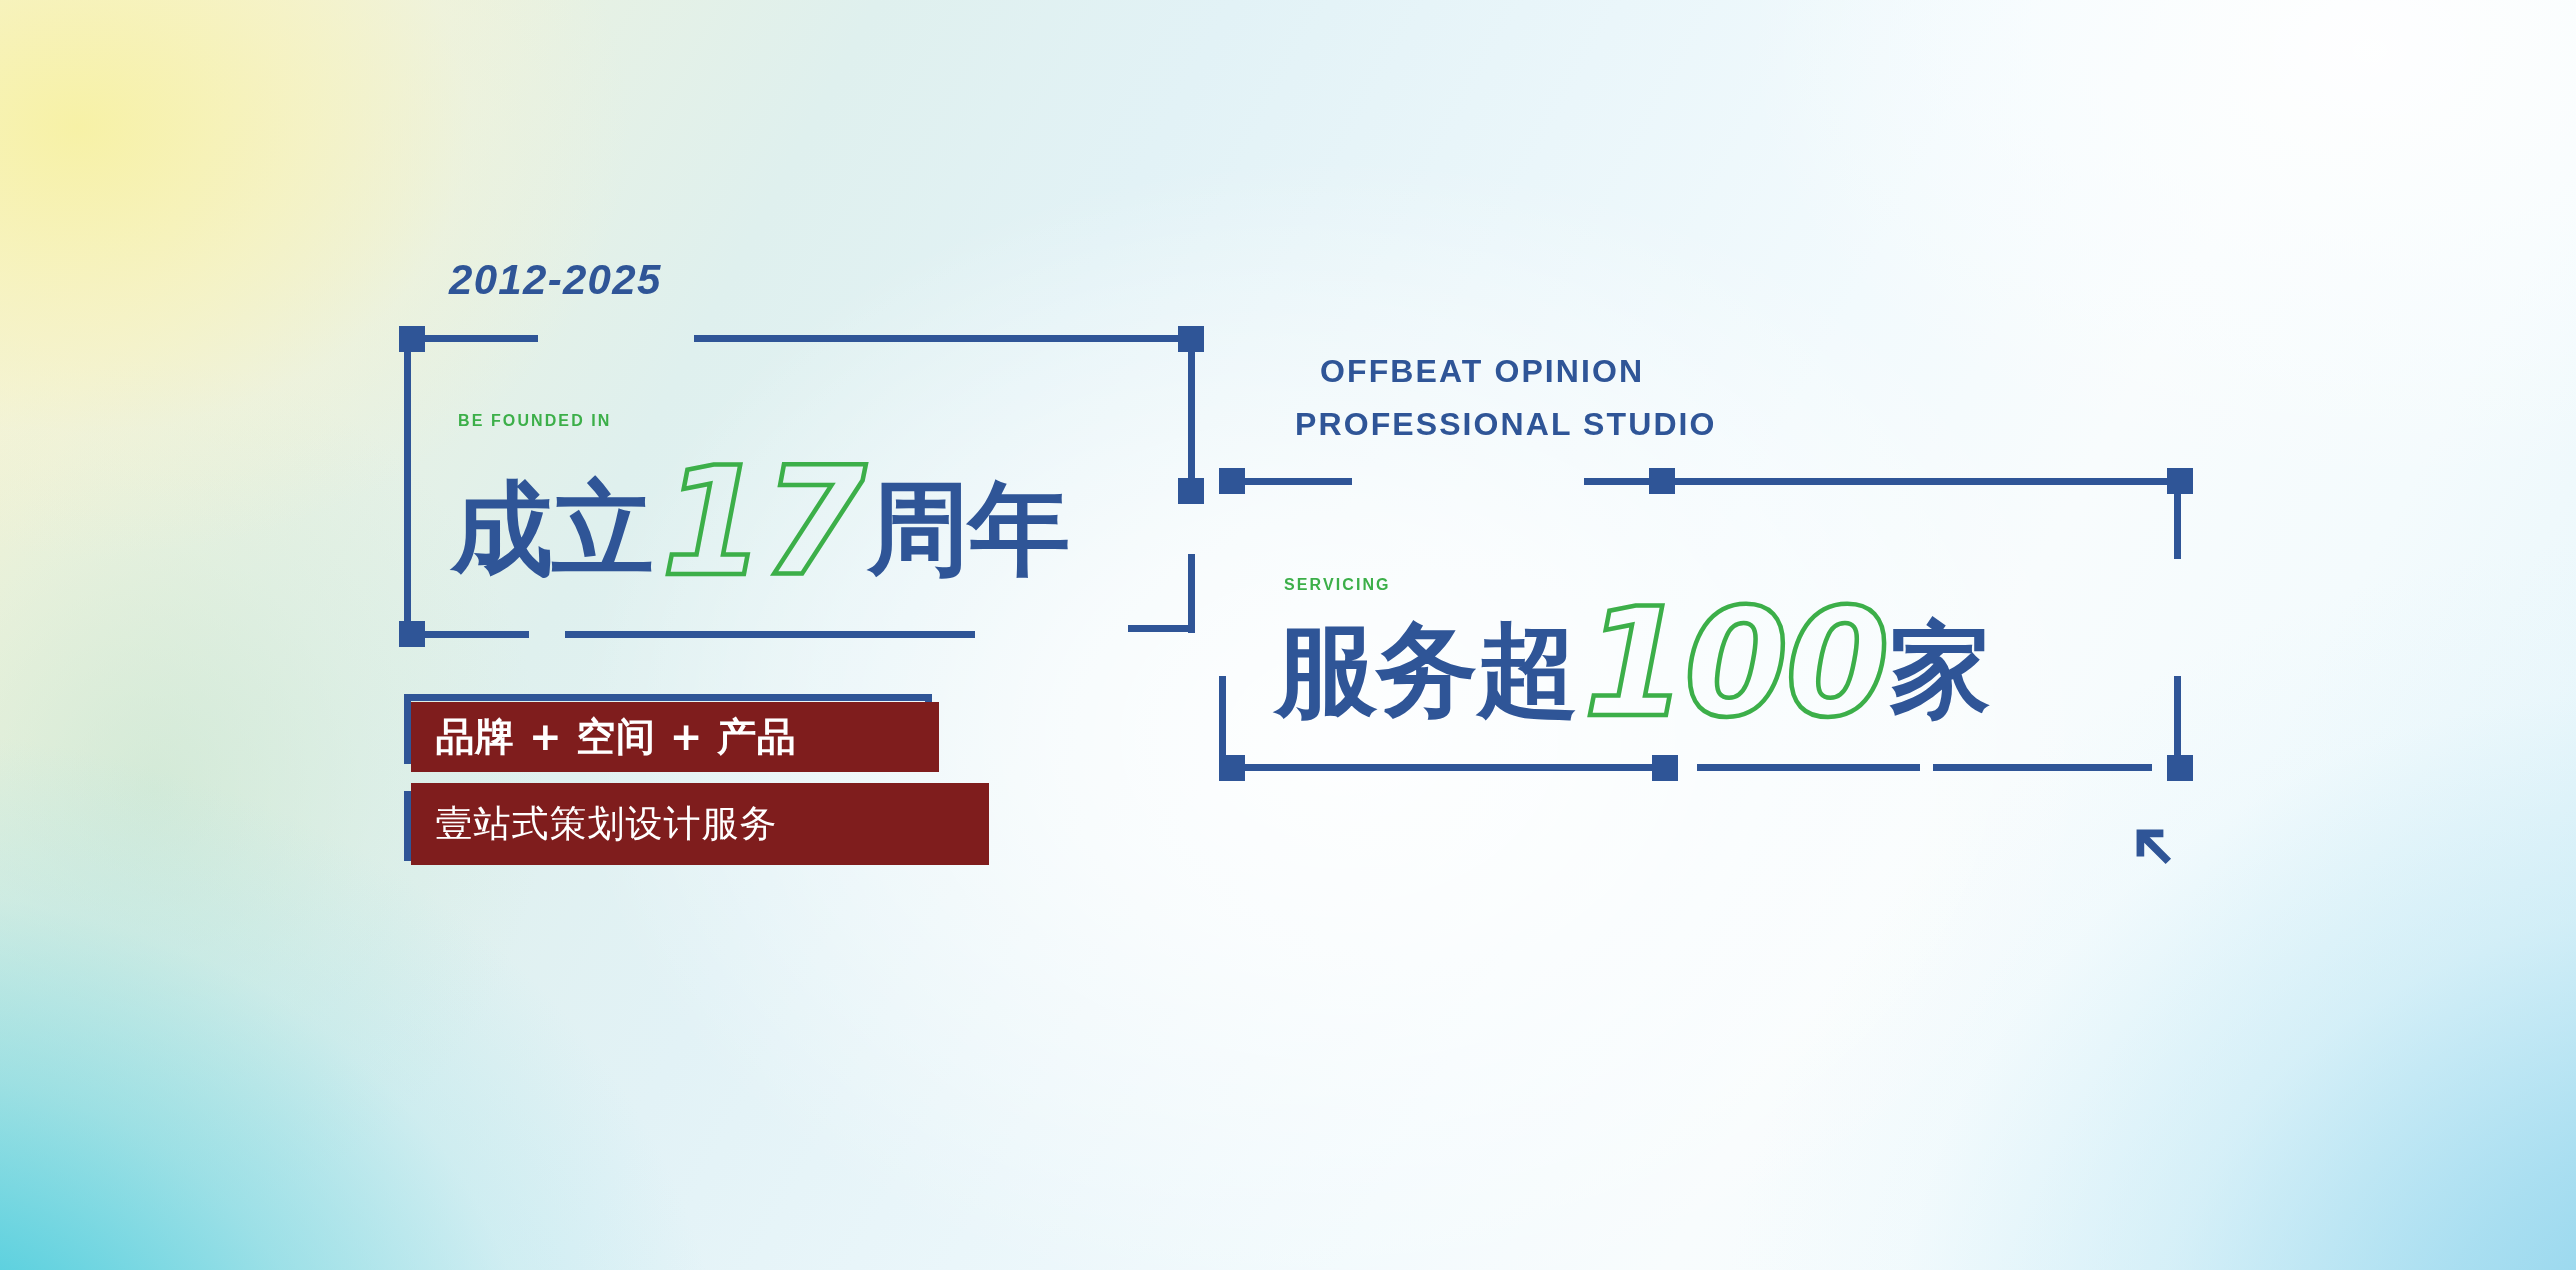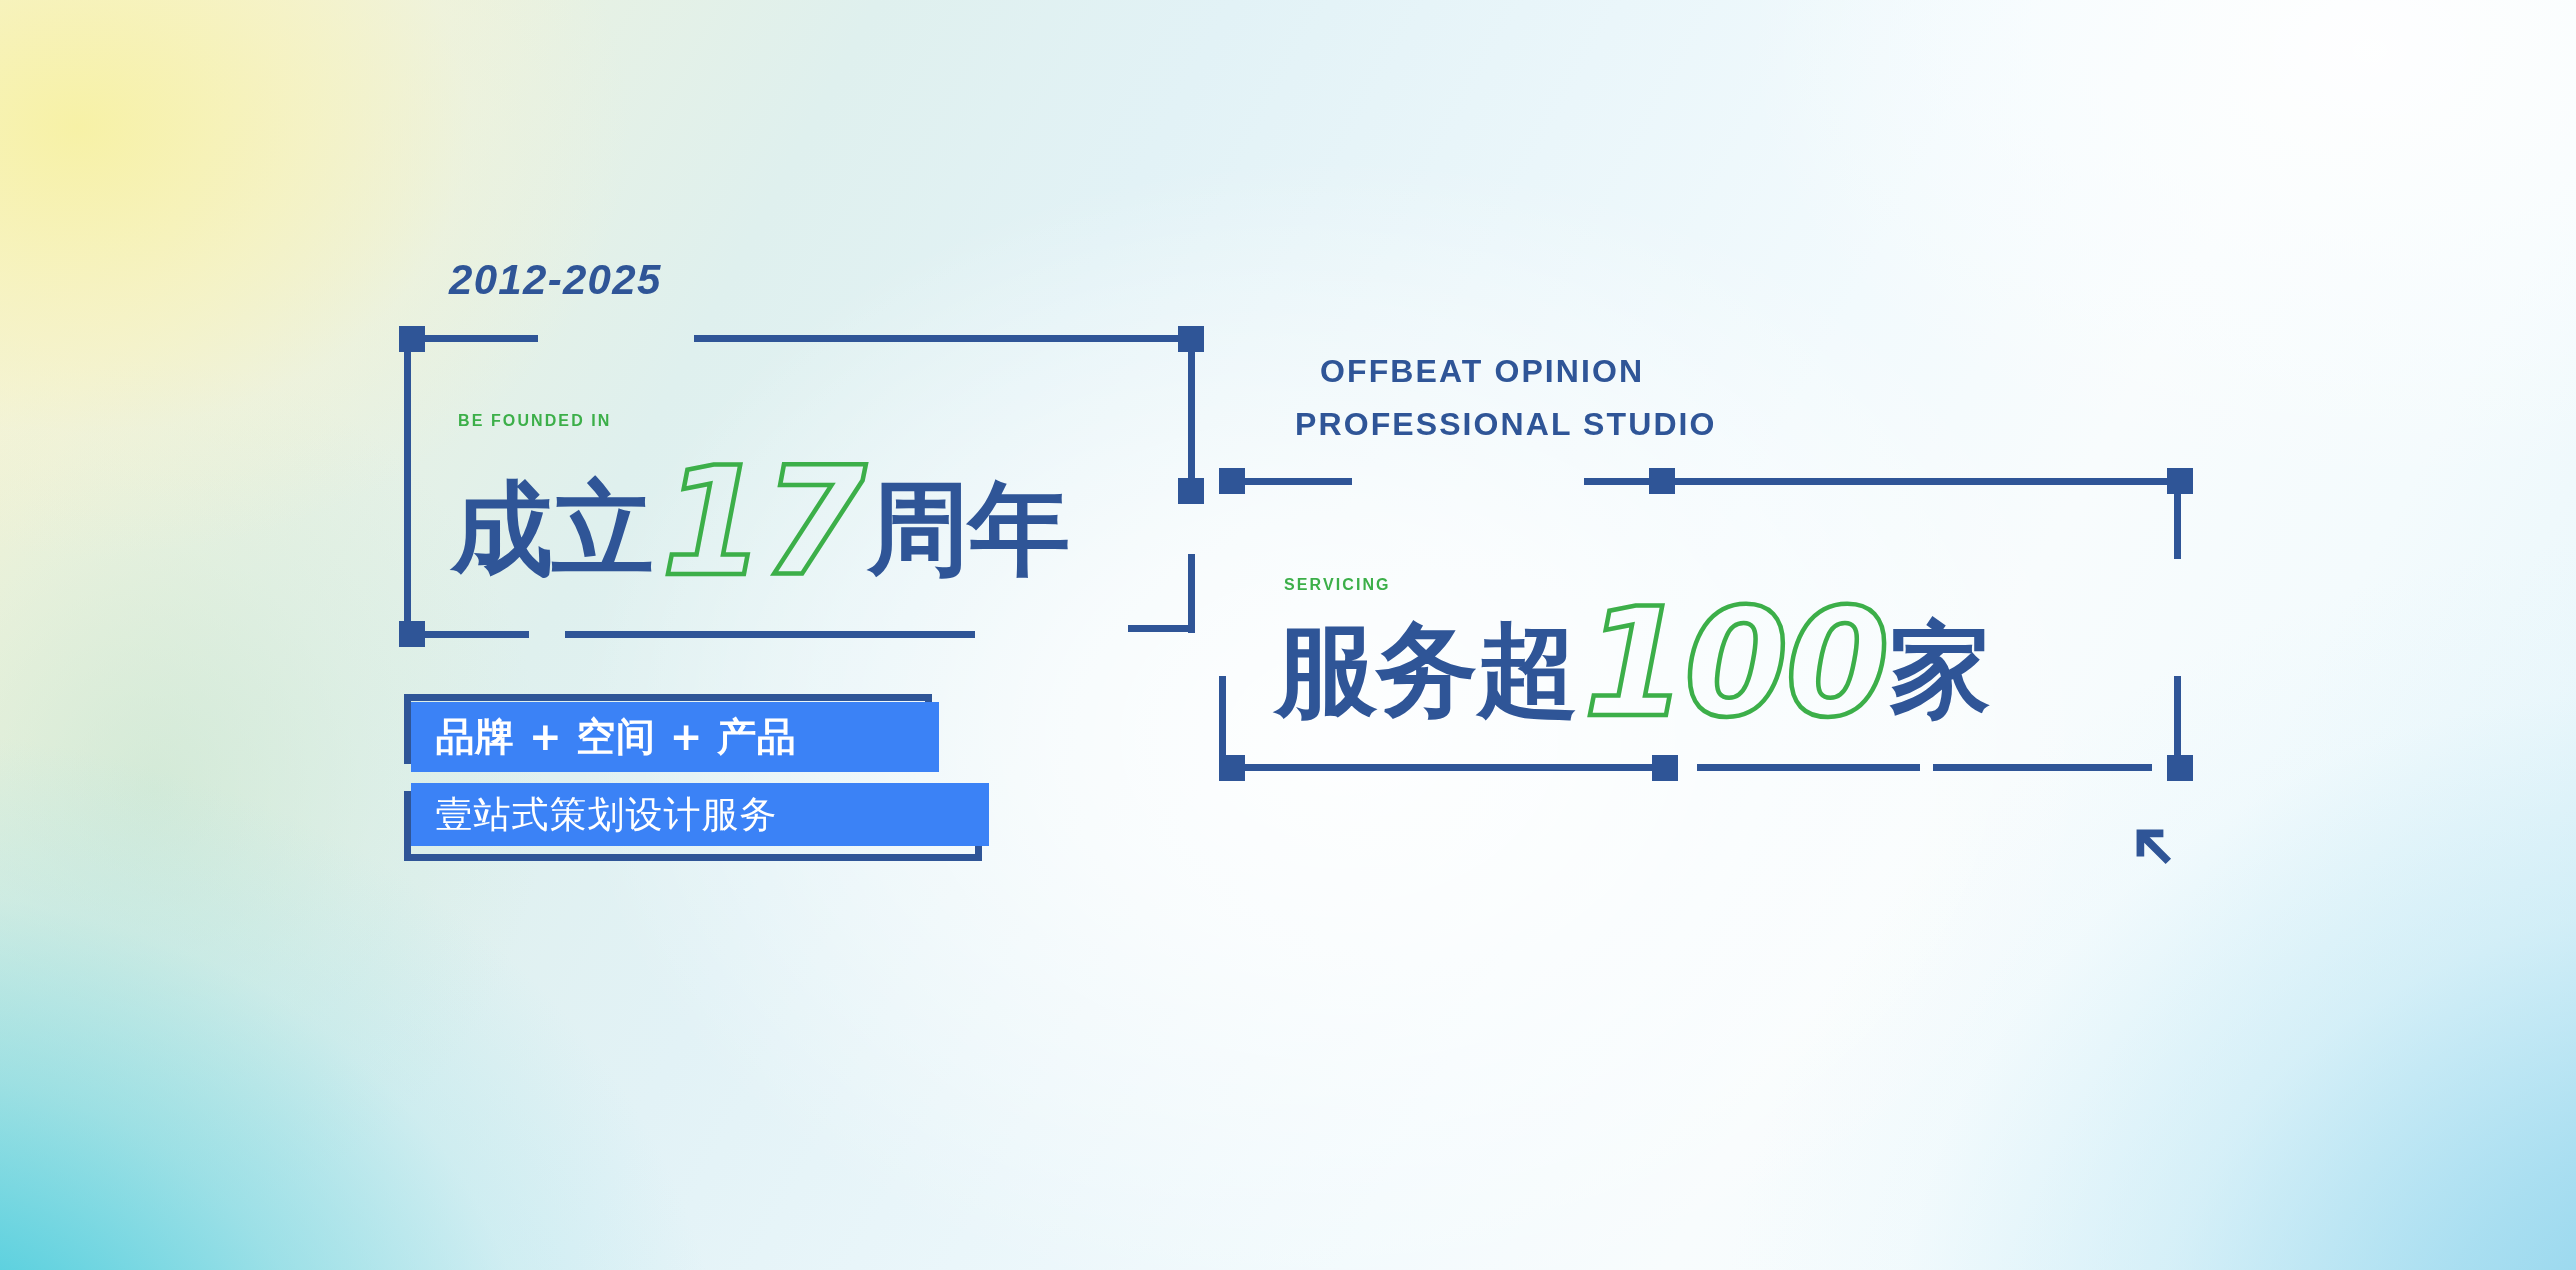--- a/index.html
+++ b/index.html
@@ -155,21 +155,21 @@
     font-style: italic;
     color: transparent;
     -webkit-text-stroke: 4.5px #3caf49;
     line-height: 1;
     letter-spacing: -2.6px;
   }
   #num-13  { font-size: 149px; margin: 0 3.9px 0 9px; position: relative; top: 10.3px; }
   #num-100 { font-size: 149px; margin: 0 2.6px 0 6.4px; position: relative; top: 10.3px; }
   .tag {
     position: absolute;
-    background: #3b82f6;
+    background: #7f1d1d;
     color: #ffffff;
     font-family: "DejaVu Sans", "Liberation Sans", sans-serif;
     font-weight: bold;
     display: flex;
     align-items: center;
     box-sizing: border-box;
   }
   #tag-1 {
     left: 411px; top: 702px;
     width: 528px; height: 70px;
@@ -179,21 +179,21 @@
   }
   #tag-1-frame {
     position: absolute;
     left: 404px; top: 694px;
     width: 528px; height: 70px;
     border: 7px solid #2f5597;
     box-sizing: border-box;
   }
   #tag-2 {
     left: 411px; top: 783px;
-    width: 578px; height: 63px;
+    width: 578px; height: 82px;
     font-size: 37px;
     padding-left: 24.5px;
     letter-spacing: 1px;
     font-weight: normal;
   }
   #tag-2-frame {
     position: absolute;
     left: 404px; top: 791px;
     width: 578px; height: 70px;
     border: 7px solid #2f5597;

